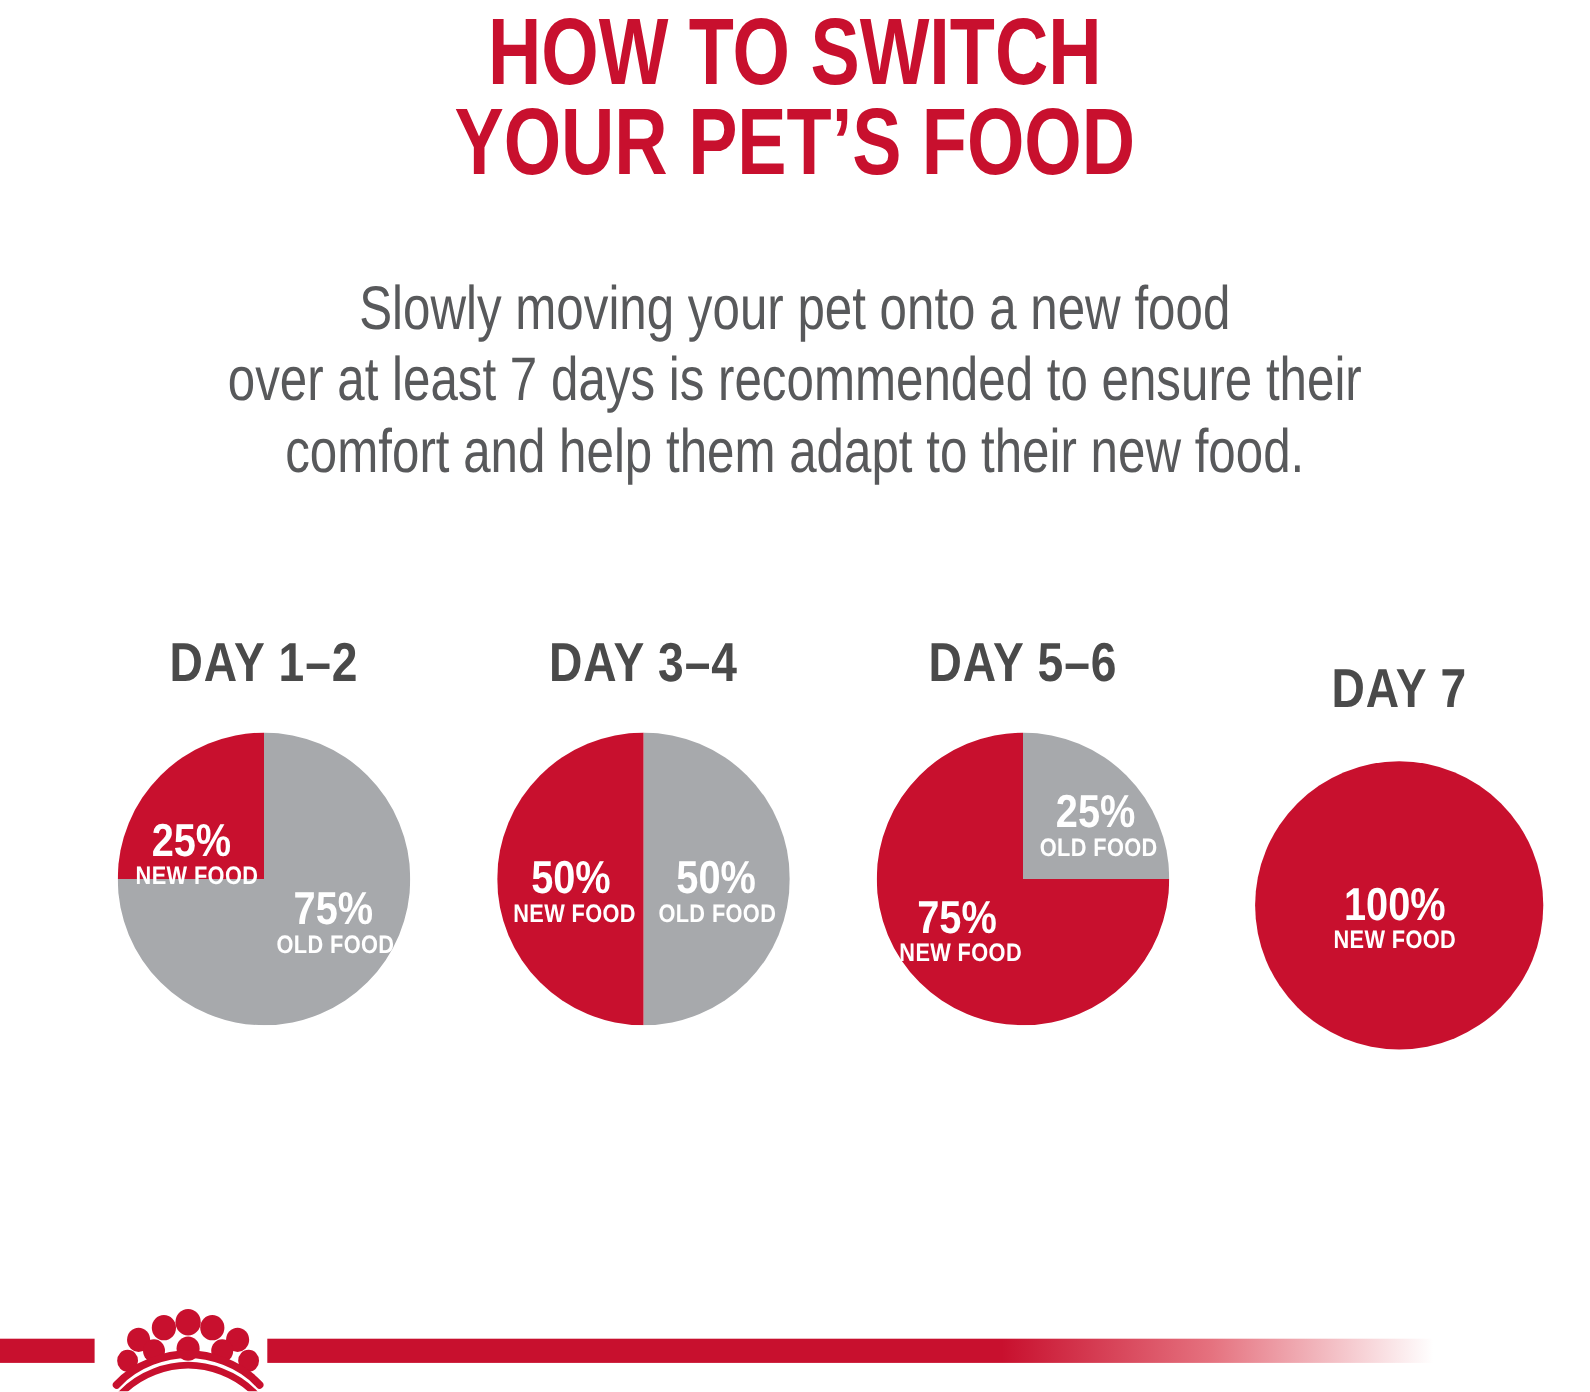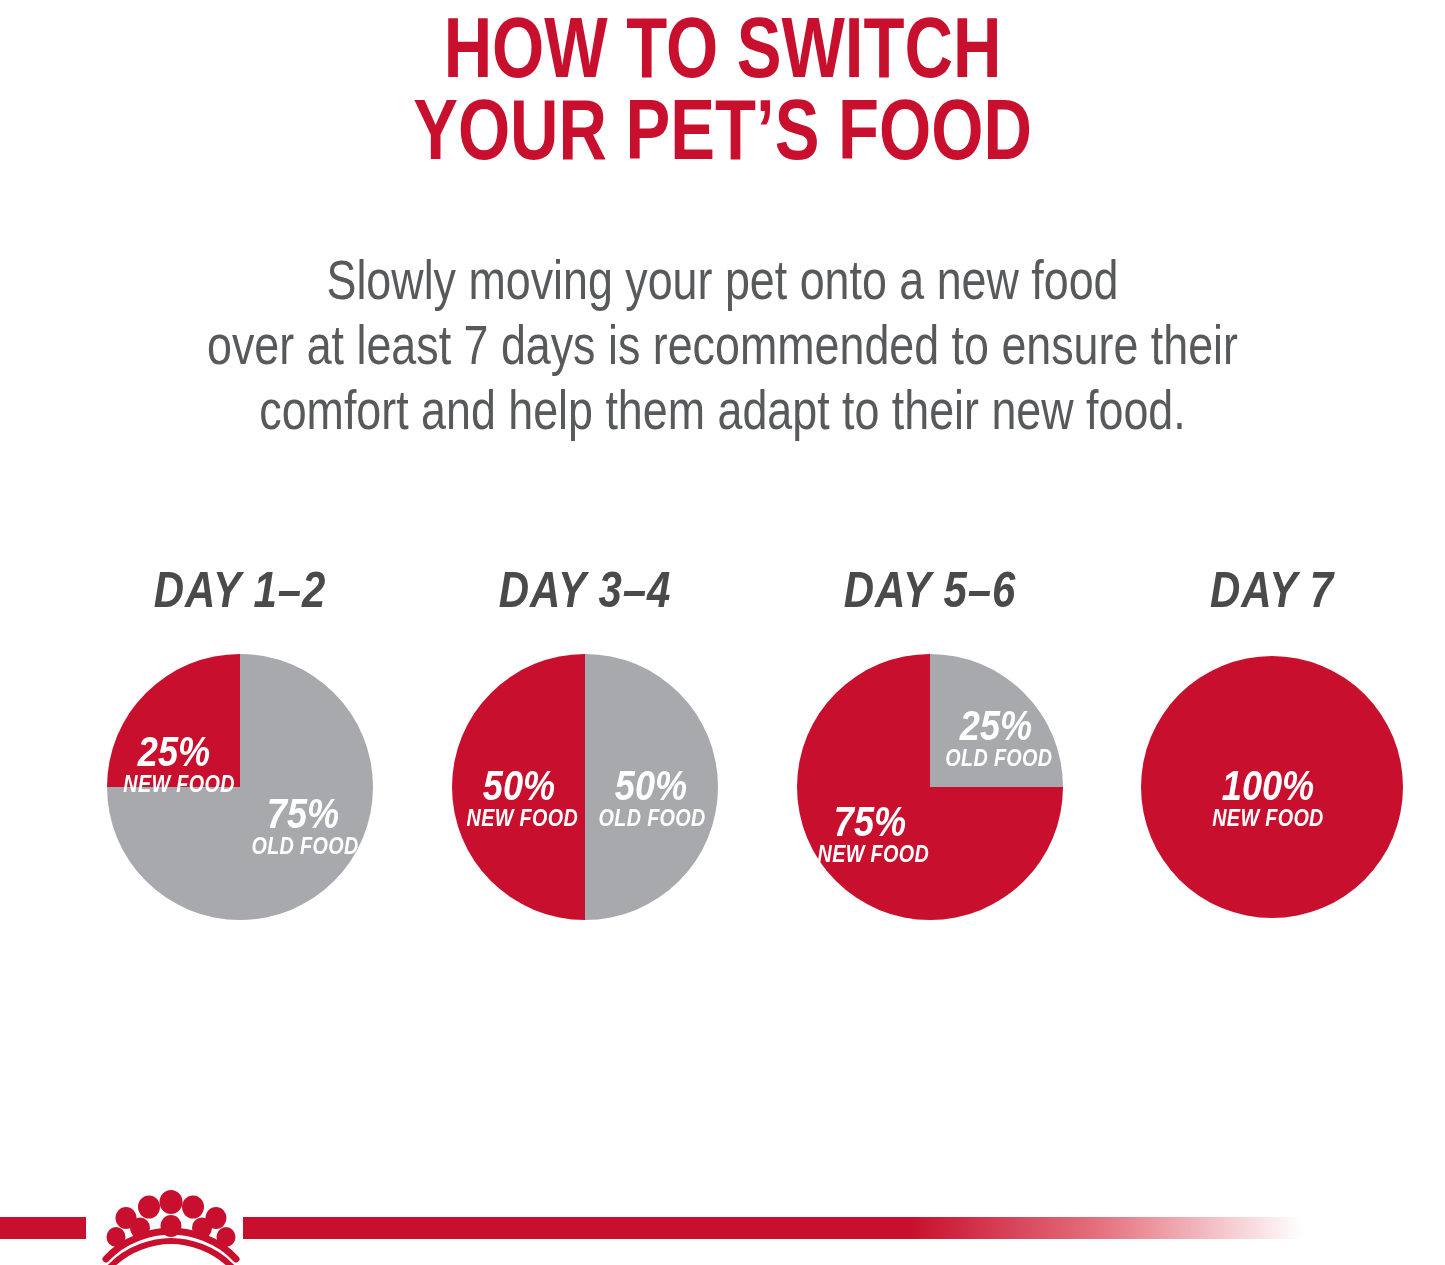--- a/index.html
+++ b/index.html
@@ -54,24 +54,23 @@
   
   #pie-row {
     position: absolute;
     top: 560px;
     left: 0;
     width: 1445px;
     height: 400px;
   }
   .pie-cell {
     position: absolute;
-    top: 4px;
+    top: 16px;
     width: 300px;
     height: 400px;
-    font-style: italic;
   }
   .day-label {
     position: absolute;
     top: 0;
     left: 0;
     width: 300px;
     text-align: center;
     color: #4A4A4A;
     font-family: "Liberation Sans Narrow", "Liberation Sans", sans-serif;
     font-weight: 700;
@@ -219,21 +218,21 @@
         <span class="pct">25%</span>
         <span class="who">OLD FOOD</span>
       </div>
       <div class="slice-cap" style="left:12px; top:148px; width:122px;">
         <span class="pct">75%</span>
         <span class="who">NEW FOOD</span>
       </div>
     </div>
   </div>
 
-  <div class="pie-cell" style="left:1122px;">
+  <div class="pie-cell" style="left:1122px;margin-top:24px;">
     <div class="day-label">DAY 7</div>
     <div class="pie-wrap">
       <svg viewBox="0 0 266 266" xmlns="http://www.w3.org/2000/svg" aria-hidden="true">
         <circle cx="133" cy="133" r="131" fill="#C8102E"></circle>
       </svg>
       <div class="slice-cap" style="left:63px; top:112px; width:132px;">
         <span class="pct">100%</span>
         <span class="who">NEW FOOD</span>
       </div>
     </div>

